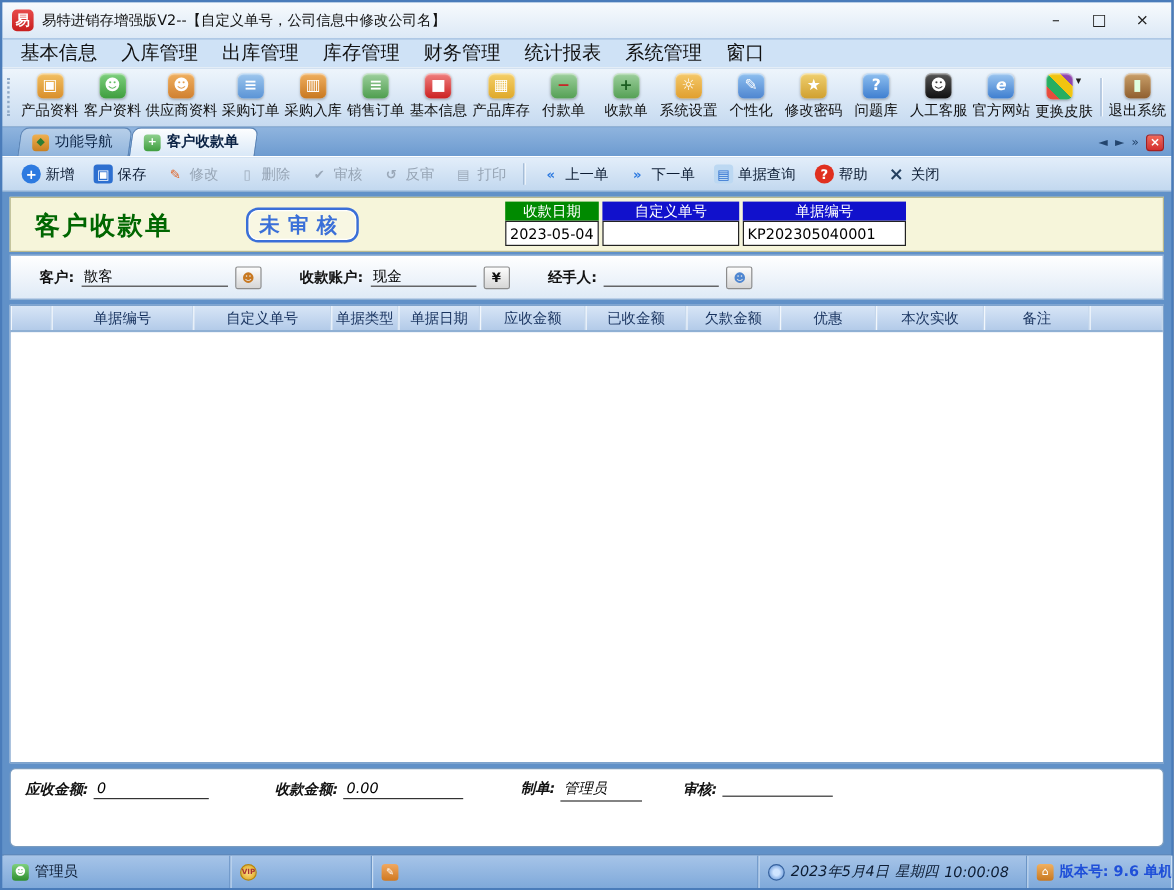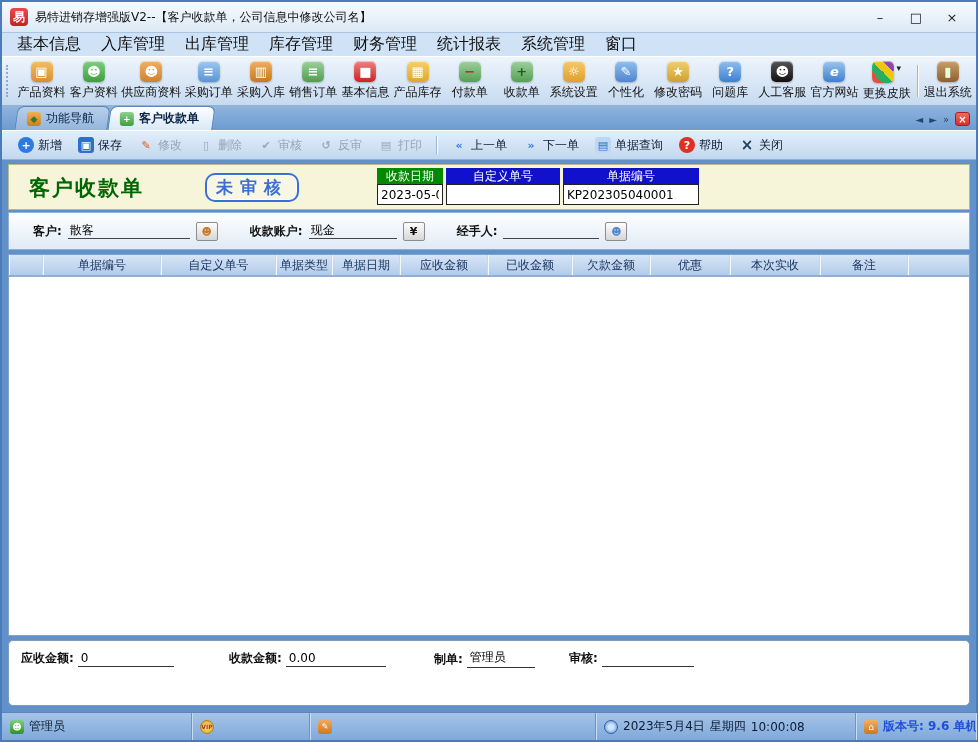--- a/index.html
+++ b/index.html
@@ -96,43 +96,43 @@
   .fb-yen { font-weight:bold; color:#111; }
   .fb-person::before{content:"☻"; color:#4f86d0; font-size:10px;}
 
   .grid { margin-top:4px; flex:1 1 auto; display:flex; flex-direction:column; border:1px solid #7fa3cc; background:#fff; }
   .ghead { height:22px; display:flex; background:linear-gradient(#d7e5f6,#b3cbe9); border-bottom:2px solid #8fb0d4; flex:0 0 auto; }
   .gcell { font-size:12px; color:#17325e; display:flex; align-items:center; justify-content:center; border-right:1px solid #c5d7ec; border-left:1px solid #f2f7fc; white-space:nowrap; overflow:hidden; }
   .gbody { flex:1 1 auto; background:#fff; }
 
   .footerpanel { height:66px; margin:4px 0 0 0; background:#fff; border:1px solid #7a9cc0; border-radius:5px; padding:8px 12px 6px 12px; flex:0 0 auto; }
   .frow { display:flex; align-items:center; margin-bottom:10px; }
-  .fgroup { display:flex; align-items:flex-end; gap:4px; }
+  .fgroup { display:flex; align-items:flex-start; gap:4px;font-style:italic; }
   .uline { display:inline-block; border-bottom:1px solid #333; font-size:12px; color:#000; padding:0 3px 1px 3px; min-height:14px; }
 
   .statusgap { height:6px; flex:0 0 auto; }
   .statusbar { height:28px; background:linear-gradient(#a6c4e8,#7fa9da); border-top:1px solid #5d85b5; display:flex; align-items:stretch; flex:0 0 auto; }
   .sbsec { display:flex; align-items:center; gap:5px; font-size:12px; color:#0c1c33; padding:0 8px; border-right:1px solid #6b95c6; box-shadow:1px 0 0 #c9ddf2; white-space:nowrap; overflow:hidden; }
-  .sb-user { width:190px; } .sb-vip { width:118px; } .sb-note { flex:1 1 auto; } .sb-time { width:260px; } .sb-ver { width:120px; flex:0 0 auto; border-right:none; }
+  .sb-user { width:190px; } .sb-vip { width:118px; } .sb-note { flex:1 1 auto; } .sb-time { width:224px;font-style:italic; } .sb-ver { width:120px; flex:0 0 auto; border-right:none; }
   .sicon { width:14px; height:14px; border-radius:3px; display:inline-flex; align-items:center; justify-content:center; font-size:9px; color:#fff; flex:0 0 auto; }
   .si-user{background:linear-gradient(#7ed07e,#2f8e2f);} .si-user::before{content:"☻";}
   .si-vip{background:radial-gradient(#ffe08a,#d8a015); border-radius:50%; color:#a33; font-size:6px; font-weight:bold; border:1px solid #b8860b;}
   .si-note{background:linear-gradient(#f0a860,#d07820);} .si-note::before{content:"✎"; font-size:8px;}
   .si-clock{background:radial-gradient(#cfe4ff 30%,#4f86d0); border-radius:50%; border:1px solid #35619e;}
   .si-home{background:linear-gradient(#f0b060,#c87820);} .si-home::before{content:"⌂"; color:#fff;}
   .vertext { color:#1f4fd8; font-weight:bold; }
 </style>
 </head>
 <body>
 
 <div class="window">
 
   <div class="titlebar">
     <span class="logo">易</span>
-    <span class="title">易特进销存增强版V2--【客户收款单，公司信息中修改公司名】</span>
+    <span class="title">易特进销存增强版V2--【自定义单号，公司信息中修改公司名】</span>
     <div class="wincontrols">
       <span class="winbtn">–</span>
       <span class="winbtn">□</span>
       <span class="winbtn">×</span>
     </div>
   </div>
 
   <div class="menubar">
     <span class="menuitem">基本信息</span>
     <span class="menuitem">入库管理</span>
@@ -292,21 +292,21 @@
       <span>关闭</span>
     </div>
   </div>
 
   <div class="client">
 
     <div class="formheader">
       <span class="formtitle">客户收款单</span>
       <span class="stamp">未审核</span>
       <div class="hdrfields">
-        <div class="hfield" style="width:66px;">
+        <div class="hfield" style="width:78px;margin-left:44px;">
           <span class="hlabel hl-green">收款日期</span>
           <input class="hinput" value="2023-05-04" style="">
         </div>
         <div class="hfield" style="width:114px;">
           <span class="hlabel hl-blue">自定义单号</span>
           <input class="hinput" value="" style="">
         </div>
         <div class="hfield" style="width:136px;">
           <span class="hlabel hl-blue">单据编号</span>
           <input class="hinput" value="KP202305040001" style="">

